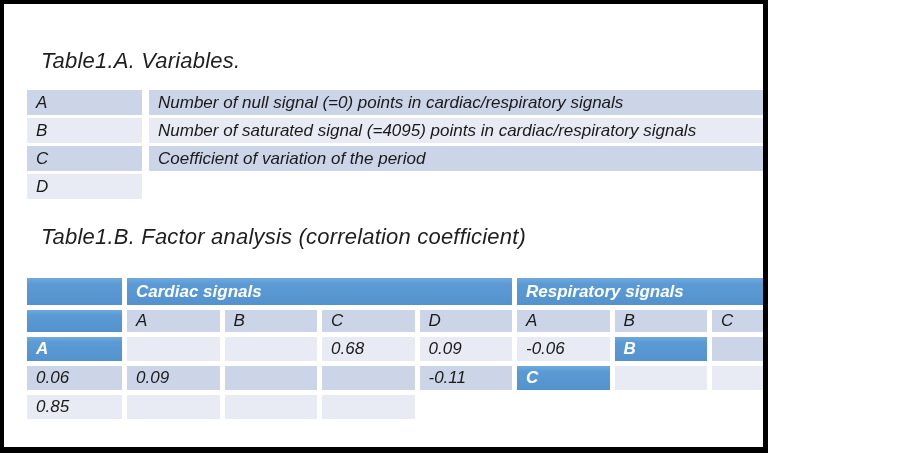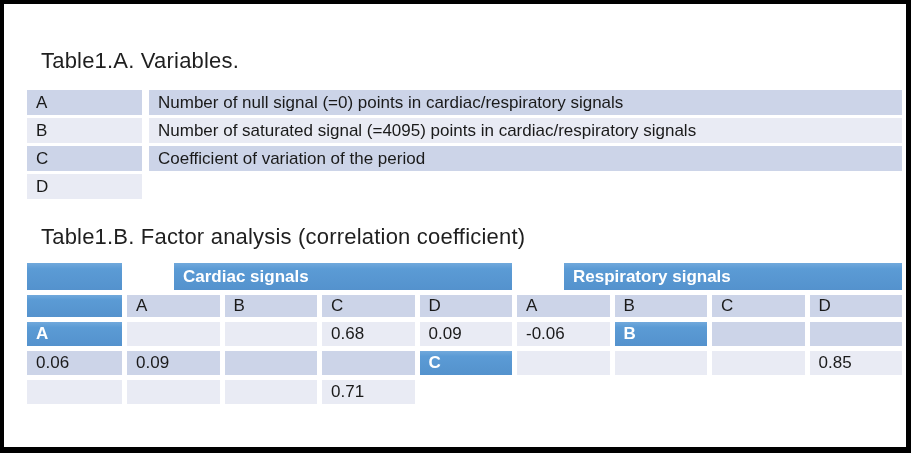--- a/index.html
+++ b/index.html
@@ -12,37 +12,38 @@
     --header_text: #ffffff;
     --frame_border: #000000;
     --page_bg: #ffffff;
   }
   * { margin: 0; padding: 0; box-sizing: border-box; }
   body {
     font-family: "Liberation Sans", sans-serif;
     background: #ffffff;
   }
   .frame {
-    width: 911px;
+    width: 768px;
     height: 453px;
     background: var(--page_bg);
     border: 4px solid var(--frame_border);
     border-right-width: 5px;
     border-bottom-width: 6px;
     overflow: hidden;
+    font-style: italic;
   }
   .title {
     color: var(--title_text);
     font-size: 22px;
     line-height: 26px;
     margin-left: 37px;
     letter-spacing: 0.2px;
   }
   .title-a { margin-top: 44px; margin-bottom: 16px; }
-  .title-b { margin-top: 25px; margin-bottom: 13px; }
+  .title-b { margin-top: 25px; margin-bottom: 28px; }
 
   .grid {
     margin-left: 23px;
     width: 875px;
     display: grid;
   }
   .grid-a {
     grid-template-columns: 115px 1fr;
     grid-auto-rows: 25px;
     column-gap: 7px;
@@ -63,21 +64,21 @@
     white-space: nowrap;
     overflow: hidden;
   }
   .band-dark  { background: var(--band_dark); }
   .band-light { background: var(--band_light); }
   .blue {
     background: linear-gradient(180deg, var(--header_blue_light) 0%, var(--header_blue) 22%, #5492cd 100%);
     color: var(--header_text);
     font-weight: bold;
   }
-  .span4 { grid-column: span 4; margin-left: 47px; }
+  .span4 { grid-column: span 4; }
 </style>
 </head>
 <body>
 
 <div class="frame">
 
   <div class="title title-a">Table1.A. Variables.</div>
 
   <div class="grid grid-a">
     <div class="cell band-dark">A</div>
@@ -114,25 +115,25 @@
     <div class="cell band-light">0.09</div>
     <div class="cell band-light">-0.06</div>
 
     <div class="cell blue">B</div>
     <div class="cell band-dark"></div>
     <div class="cell band-dark"></div>
     <div class="cell band-dark">0.06</div>
     <div class="cell band-dark">0.09</div>
     <div class="cell band-dark"></div>
     <div class="cell band-dark"></div>
+    <div class="cell band-dark">-0.11</div>
 
     <div class="cell blue">C</div>
     <div class="cell band-light"></div>
     <div class="cell band-light"></div>
     <div class="cell band-light"></div>
     <div class="cell band-light">0.85</div>
     <div class="cell band-light"></div>
     <div class="cell band-light"></div>
     <div class="cell band-light"></div>
-    <div class="cell band-light">0.71</div>
   </div>
 
 </div>
 
 </body></html>

